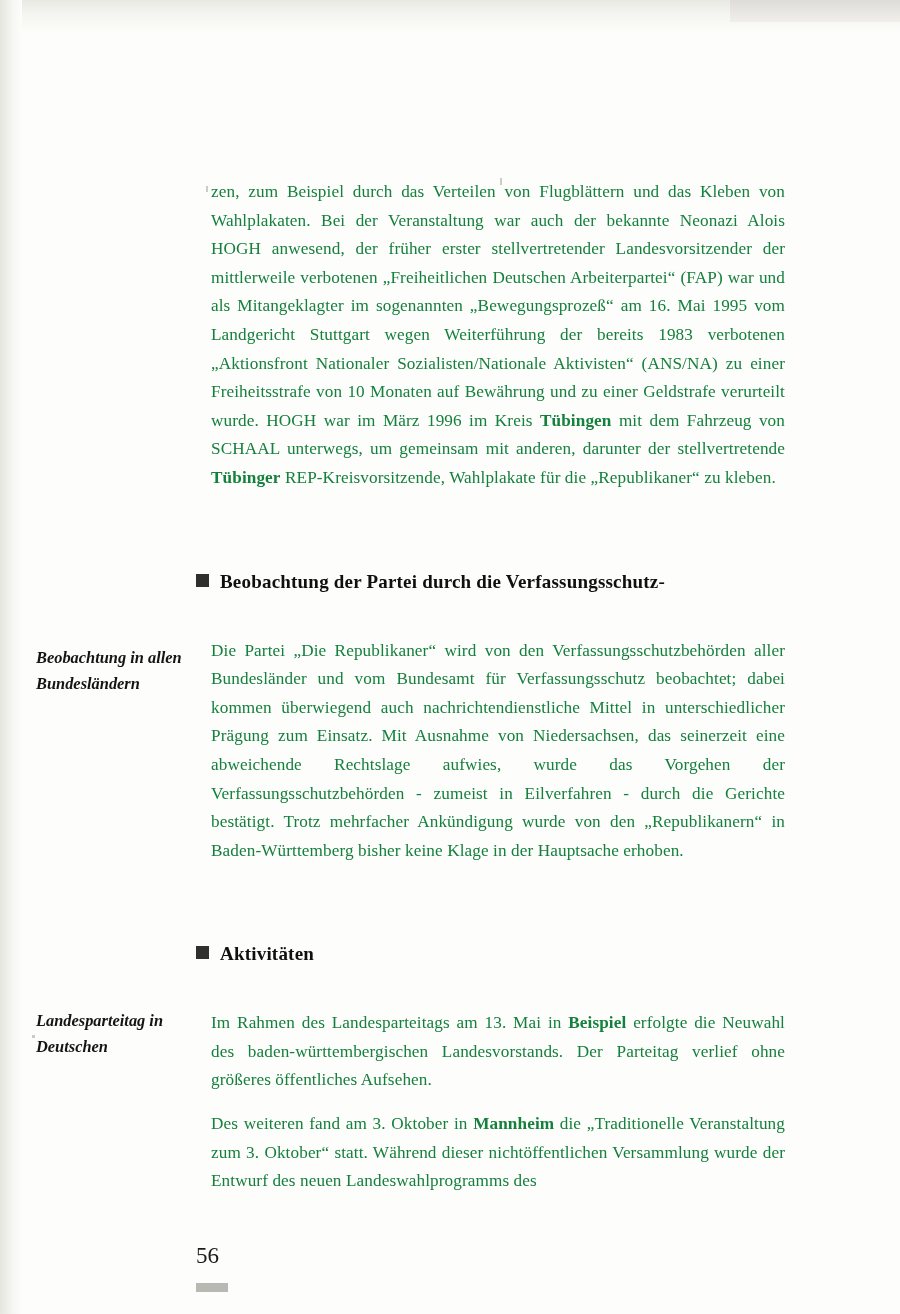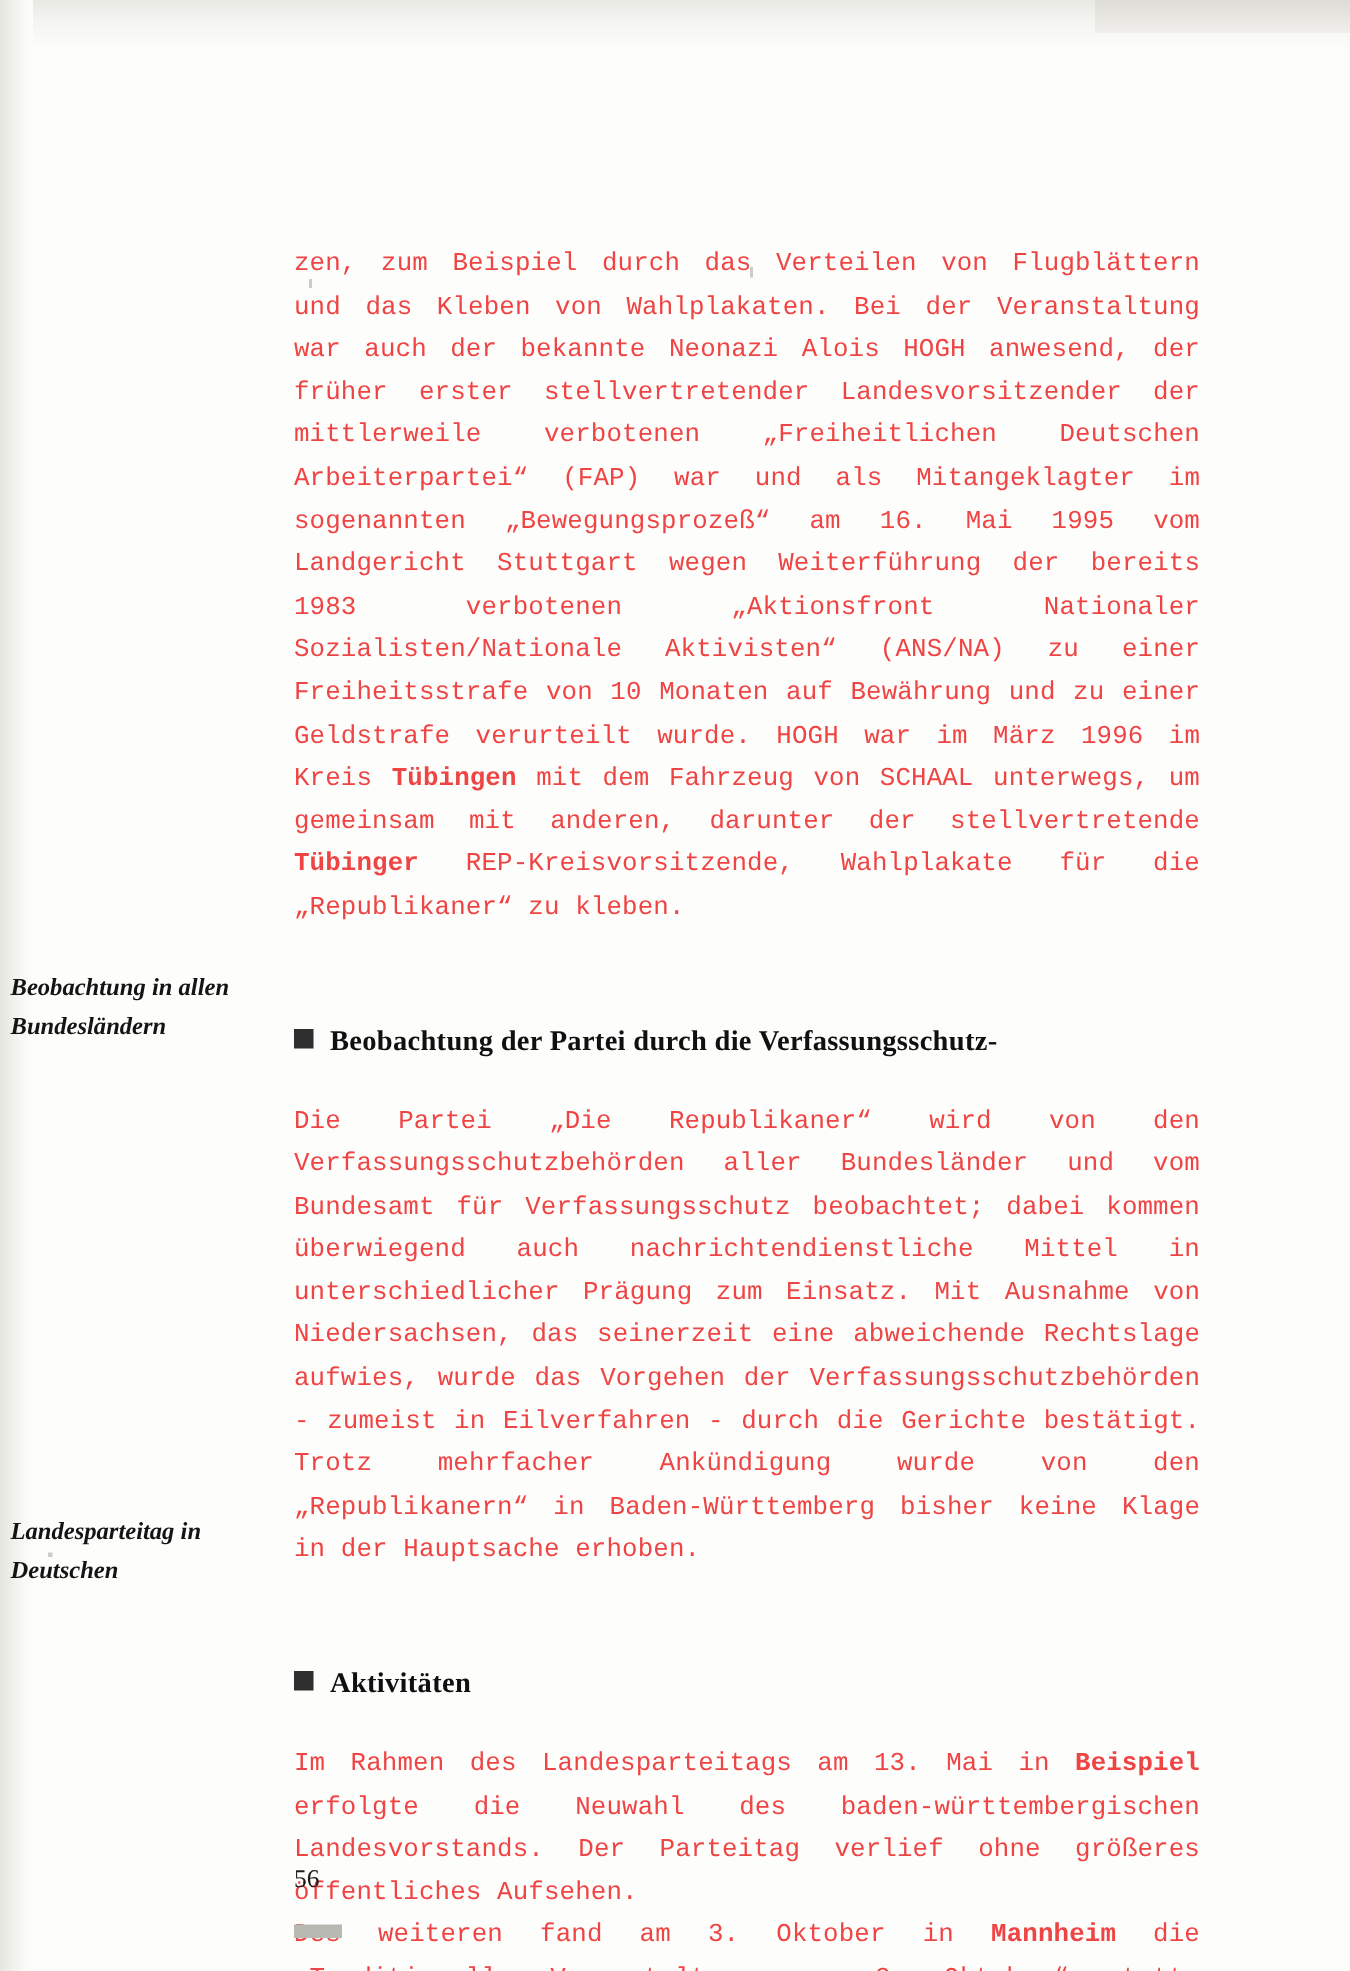--- a/index.html
+++ b/index.html
@@ -44,34 +44,33 @@
   }
 
   
   .content {
     position: absolute;
     left: 196px;
     top: 163px;
     width: 604px;
   }
   p.body {
-    margin: 0;
+    margin: 15px;
     font-size: 17.2px;
     line-height: 28.6px;
     text-align: justify;
-    color: #ef4444;
+    color: #15803d;
     letter-spacing: 0.1px;
-    font-family: Liberation Mono, monospace;
   }
   .b { font-weight: bold; }
 
   
   .margin-note {
     position: absolute;
-    left: 7px;
+    left: 36px;
     width: 160px;
     font-family: "Liberation Serif", serif;
     font-weight: bold;
     font-style: italic;
     font-size: 16.4px;
     line-height: 26px;
     color: #141414;
   }
   #note-beobachtung { top: 645px; }
   #note-landesparteitag { top: 1008px; }
@@ -106,21 +105,21 @@
     color: #101010;
     margin-left: 0px;
   }
   .block-gap { height: 26px; }
 
   
   .folio {
     position: absolute;
     left: 196px;
     top: 1243px;
-    font-size: 17px;
+    font-size: 23px;
     color: #1b1b1b;
     text-align: center;
   }
   .folio-mark {
     position: absolute;
     left: 196px;
     top: 1283px;
     width: 32px;
     height: 9px;
     background: #b9b9b4;

